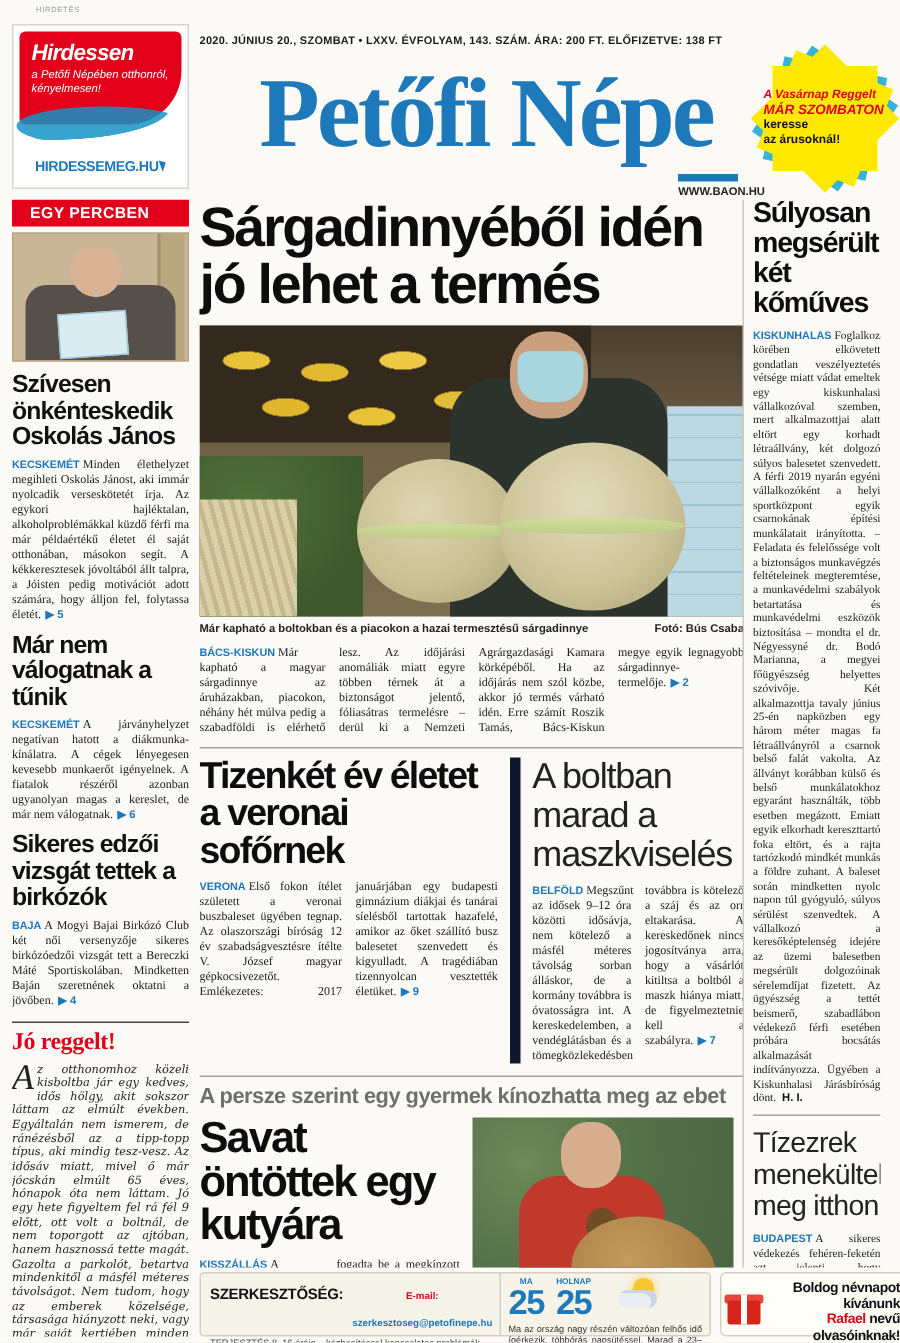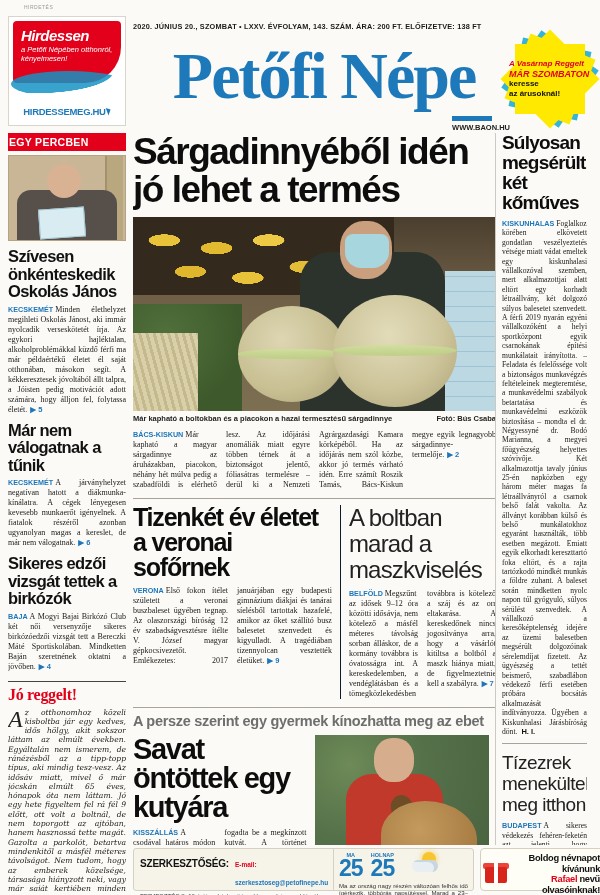--- a/index.html
+++ b/index.html
@@ -36,21 +36,21 @@
   .burst-text { position:absolute; left:6px; top:26px; width:82px; text-align:left; line-height:10px; }
   .burst-text .b1 { font-size:8px; font-weight:bold; font-style:italic; color:#e2001a; }
   .burst-text .b2 { font-size:9px; font-weight:bold; font-style:italic; color:#e2001a; display:block; }
   .burst-text .b3 { font-size:8px; font-weight:bold; color:#111; display:block; }
 
   
   .left-col { position:absolute; left:8px; top:133px; width:118px; height:758px; overflow:hidden; }
   .main-col { position:absolute; left:133px; top:133px; width:363px; height:712px; overflow:hidden; }
   .right-col { position:absolute; left:502px; top:133px; width:92px; height:712px; overflow:hidden; border-left:1px solid #ccc9c0; padding-left:6px; margin-left:-7px; }
 
-  .section-banner { background:#e2001a; color:#fff; font-size:10.5px; font-weight:bold; padding:3px 1px; letter-spacing:.3px; }
+  .section-banner { background:#e2001a; color:#fff; font-size:10.5px; font-weight:bold; padding:3px 12px; letter-spacing:.3px; }
   .story-head { font-weight:bold; color:#111; letter-spacing:-.6px; font-family:"Liberation Sans",sans-serif; }
   .lc-head { font-size:16.5px; line-height:17.5px; margin:7px 0 4px; }
   .body-txt { font-family:"Liberation Serif", serif; font-size:8px; line-height:10px; text-align:justify; color:#1a1a1a; }
   .kicker { font-family:"Liberation Sans",sans-serif; font-weight:bold; font-size:7.2px; color:#1d76bb; margin-right:2px; }
   .pref { font-family:"Liberation Sans",sans-serif; font-weight:bold; font-size:7.5px; color:#1d76bb; margin-left:3px; white-space:nowrap; }
   .sig { font-family:"Liberation Sans",sans-serif; font-weight:bold; font-size:7.5px; color:#111; margin-left:4px; }
 
   .lc-photo { width:100%; height:86px; position:relative; background:#c9b697; border:1px solid #b5a482; overflow:hidden; margin-top:4px; }
   .lcp-body { position:absolute; left:8px; top:34px; width:100px; height:60px; background:#57504a; border-radius:14px 14px 0 0; }
   .lcp-face { position:absolute; left:38px; top:8px; width:34px; height:34px; background:#d9b294; border-radius:50%; }
@@ -87,21 +87,21 @@
   .mp-melon2 { position:absolute; left:55%; top:40%; width:124px; height:112px; border-radius:50%;
       background:radial-gradient(circle at 45% 35%, #e2dcba 0%, #cdc49a 55%, #aba276 100%); }
   .mp-stripe { position:absolute; width:100%; height:10%; top:45%; background:linear-gradient(#cfe09a,#b8cf7f); opacity:.8; border-radius:50%; }
 
   .caption-row { display:flex; justify-content:space-between; font-size:7.5px; font-weight:bold; color:#222; margin-top:3px; }
   .lead { column-count:4; column-gap:9px; margin-top:7px; }
   .rule { border-top:1px solid #a9a49a; margin:8px 0 6px; }
 
   .duo { display:flex; }
   .duo-left { width:57%; padding-right:8px; }
-  .duo-right { width:43%; border-left:1px solid #0f172a; padding-left:8px; }
+  .duo-right { width:43%; border-left:7px solid #0f172a; padding-left:8px; }
   .duo-head-b { font-size:25px; line-height:25px; font-weight:bold; letter-spacing:-1.2px; color:#0d0d0d; }
   .duo-head-l { font-size:24px; line-height:26px; font-weight:normal; letter-spacing:-.8px; color:#222; }
   .cols2 { column-count:2; column-gap:9px; margin-top:6px; }
 
   .subhead-bar { border-top:1px solid #a9a49a; margin-top:8px; padding-top:5px; font-size:14.5px; font-weight:bold; color:#6e6e6e; letter-spacing:-.3px; }
 
   .dog-sec { display:flex; margin-top:6px; }
   .dog-txt { width:50%; padding-right:8px; }
   .dog-head { font-size:29px; line-height:29px; font-weight:bold; letter-spacing:-1.3px; color:#0d0d0d; margin-bottom:6px; }
   .dog-photo { position:relative; width:50%; height:150px; background:radial-gradient(circle at 20% 20%, #6d8a57 0%, #55714a 40%, #47613e 100%); overflow:hidden; }
@@ -112,21 +112,21 @@
 
   
   .rc-head { font-size:19px; line-height:20px; font-weight:bold; letter-spacing:-.8px; color:#0d0d0d; margin-bottom:6px; }
   .rc-head-l { font-size:19px; line-height:21px; font-weight:normal; letter-spacing:-.5px; color:#222; margin:8px 0 6px; }
   .rc-body { font-family:"Liberation Serif", serif; font-size:7.6px; line-height:9.4px; text-align:justify; color:#1a1a1a; }
   .rc-rule { border-top:1px solid #a9a49a; margin:7px 0 2px; }
 
   
   .footer { position:absolute; left:133px; top:848px; width:341px; height:43px; background:#f6f3e9; border:1px solid #d5d0c2; border-radius:3px; display:flex; }
   .ed { width:59%; padding:4px 6px; border-right:1px solid #d5d0c2; }
-  .ed-top { display:flex; align-items:baseline; gap:6px; }
+  .ed-top { display:flex; align-items:baseline; gap:6px;text-align:center; }
   .ed-title { font-size:10px; font-weight:bold; color:#111; letter-spacing:-.2px; }
   .ed-mail-l { font-size:6.5px; font-weight:bold; color:#e2001a; }
   .ed-mail { font-size:6.5px; font-weight:bold; color:#1d76bb; }
   .ed-line { font-size:6.2px; color:#444; margin-top:3px; }
   .wx { width:41%; padding:3px 5px; display:flex; flex-wrap:wrap; }
   .wx-temps { display:flex; gap:8px; align-items:flex-start; }
   .wx-block { text-align:center; }
   .wx-lab { font-size:5.5px; font-weight:bold; color:#1d76bb; display:block; }
   .wx-num { font-size:23px; line-height:20px; font-weight:bold; color:#1e79ba; letter-spacing:-1px; }
   .wx-icon { position:relative; width:34px; height:24px; margin-left:8px; }

